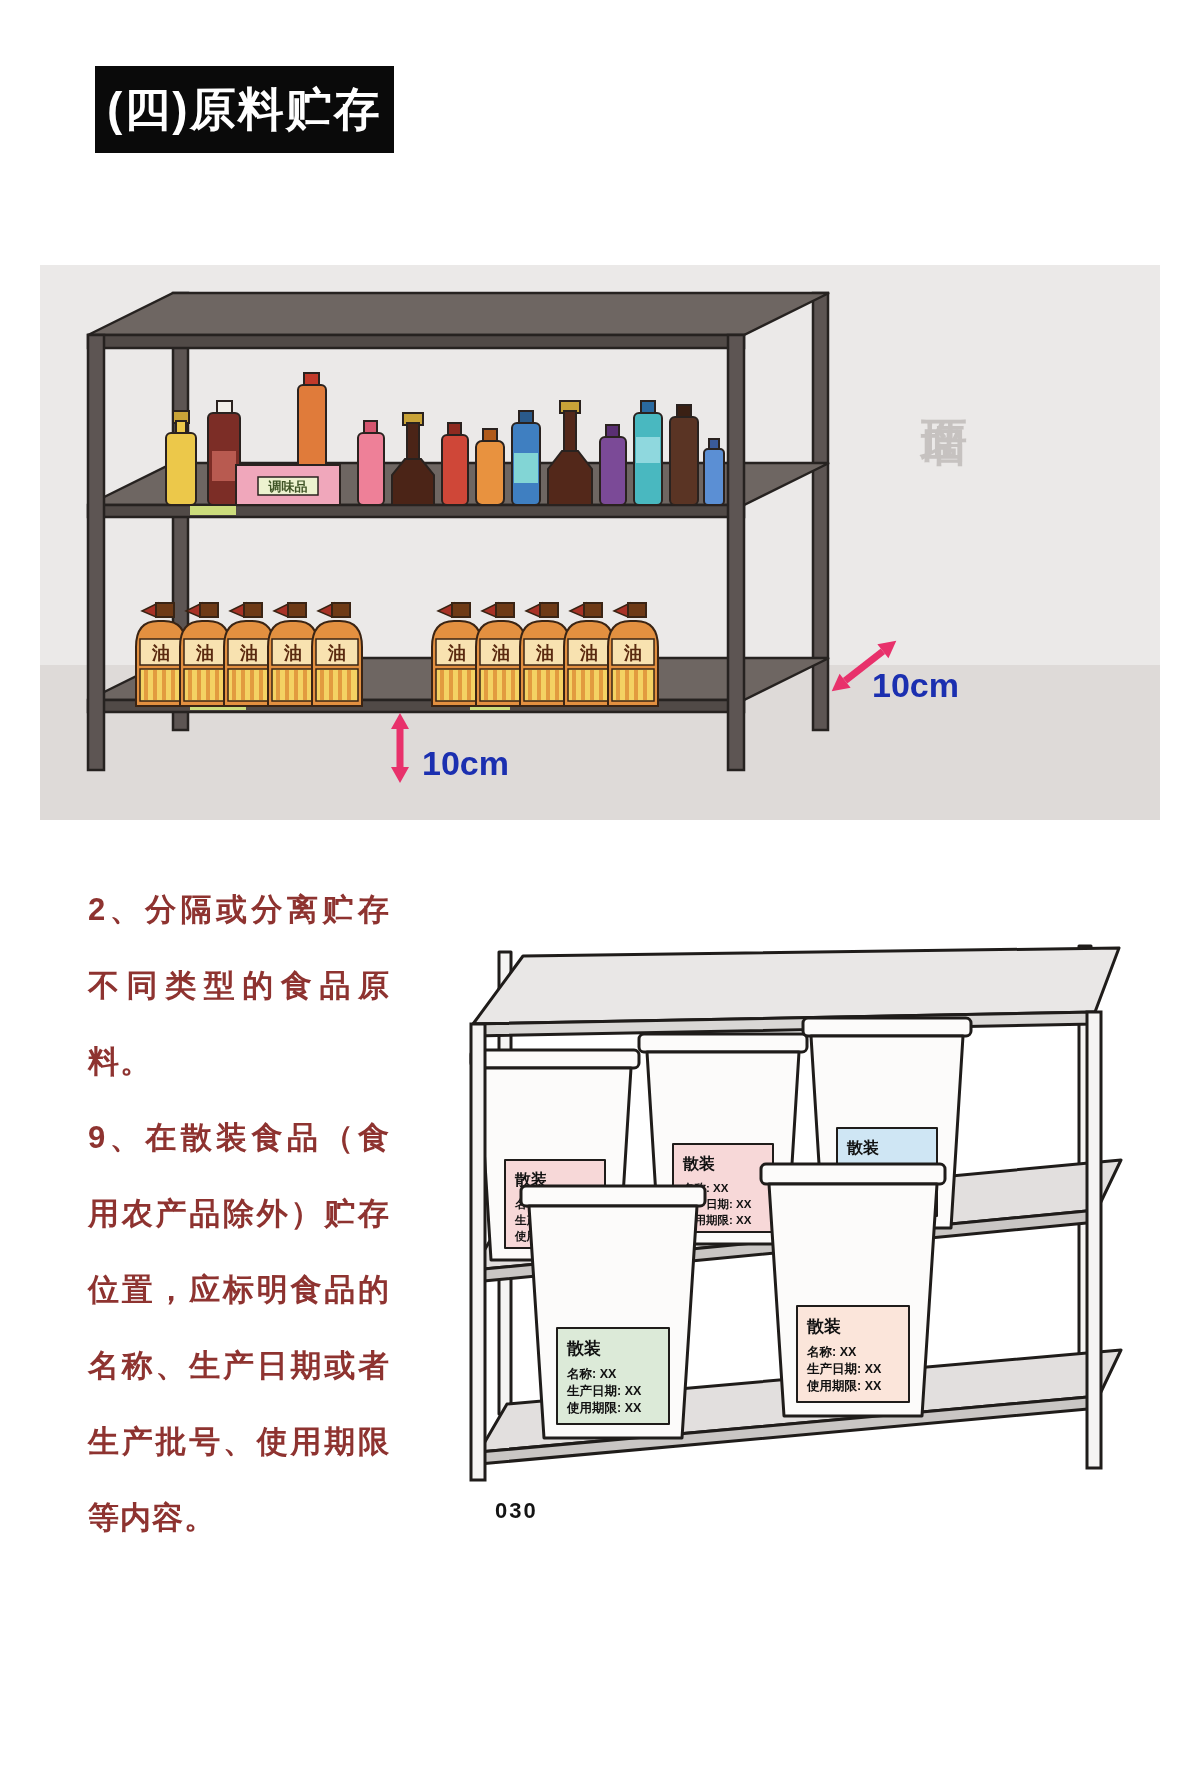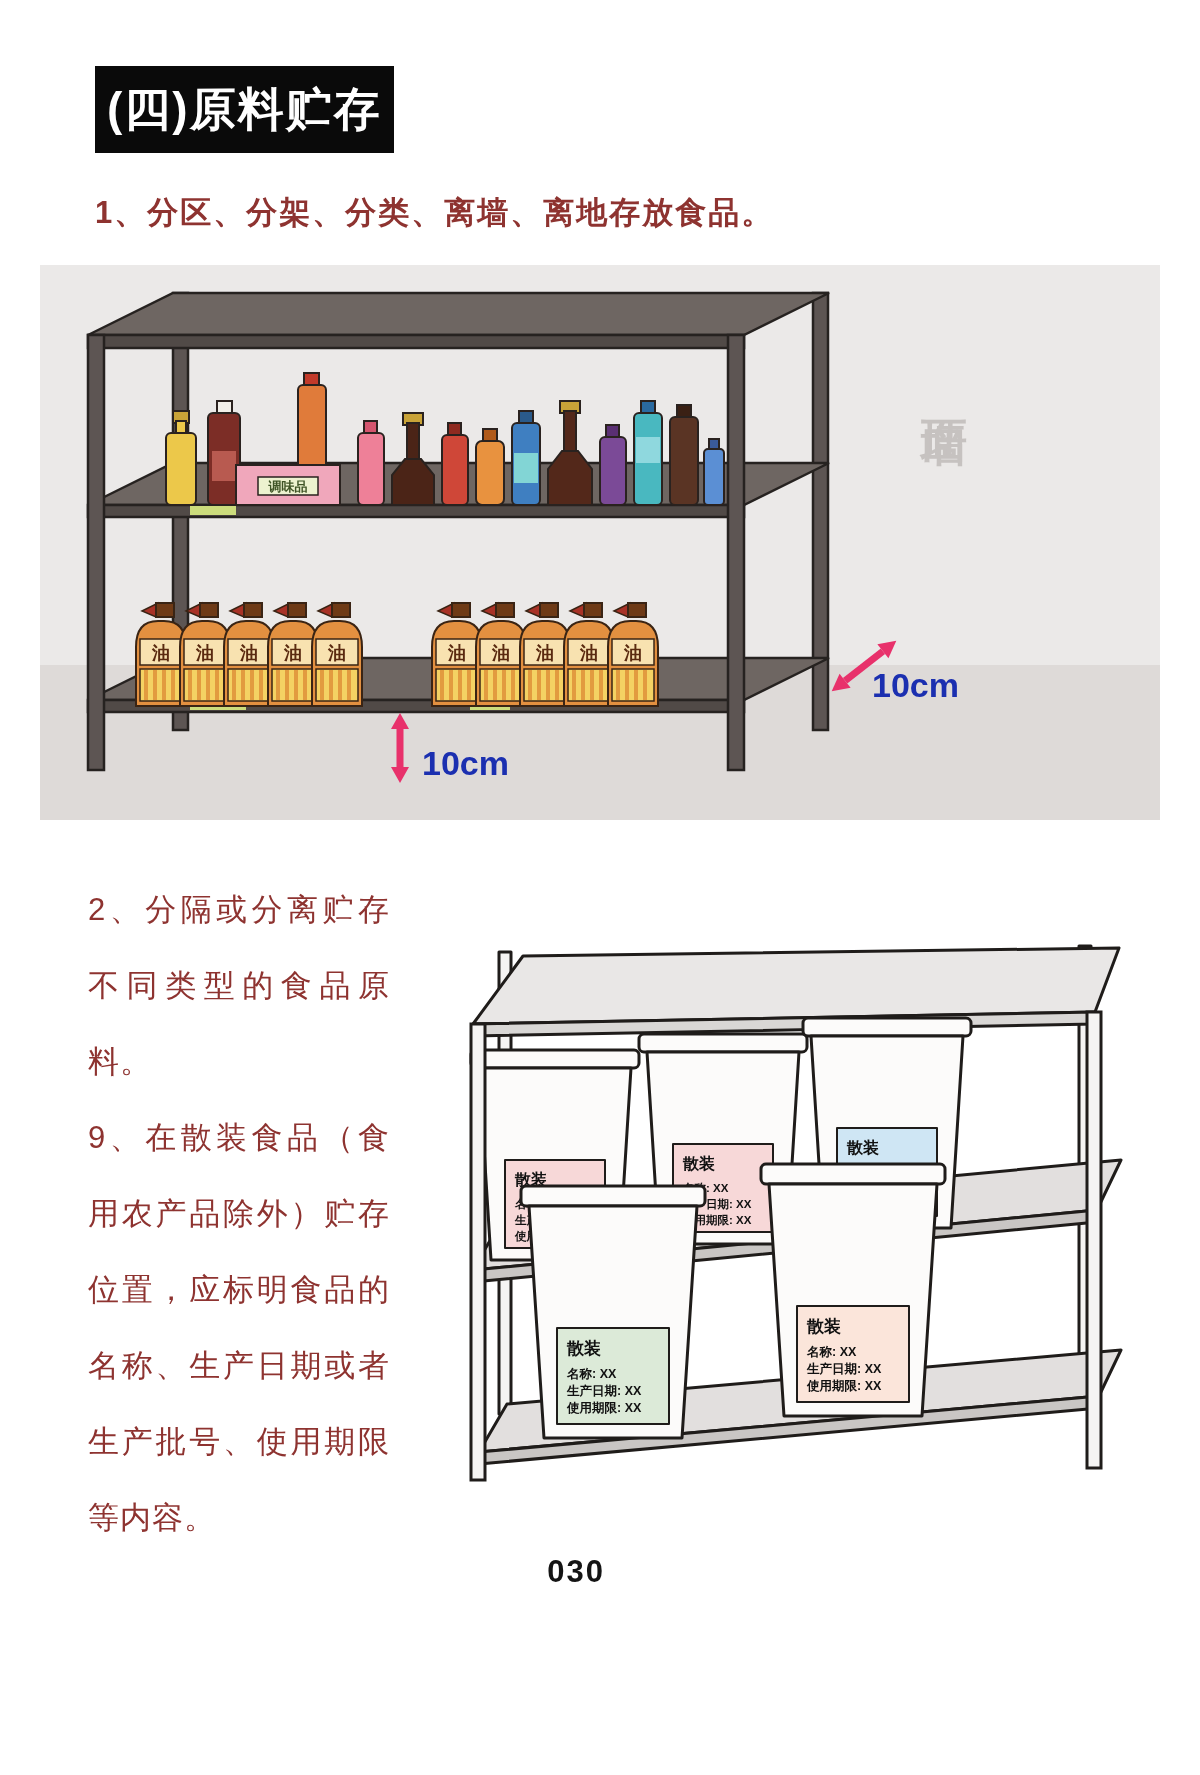--- a/index.html
+++ b/index.html
@@ -32,50 +32,49 @@
     font-weight: 700;
     color: #8e3330;
     letter-spacing: 2px;
   }
   .side-text {
     position: absolute;
     left: 88px;
     top: 872px;
     width: 302px;
     font-size: 31px;
-    font-weight: 400;
+    font-weight: 700;
     color: #8e3330;
     line-height: 76px;
     letter-spacing: 1px;
     text-align: justify;
   }
   .side-text p { margin: 0; }
   .illus { position: absolute; }
   .illus svg { display: block; }
   svg text { font-family: "Liberation Sans", "DejaVu Sans", sans-serif; }
   .page-num {
     position: absolute;
     left: 495px;
-    top: 1554px;
+    top: 1498px;
     width: 110px;
-    text-align: right;
-    font-size: 31px;
+    text-align: left;
+    font-size: 22px;
     font-weight: bold;
     color: #141414;
     letter-spacing: 2px;
   }
 </style>
 </head>
 <body>
 
 <div class="page">
 
   <div class="title-banner">(四)原料贮存</div>
 
-  <div class="rule1">1、分区、分架、分类、离墙、离地存放食品。</div>
 
   <div class="illus" style="left:40px; top:265px; width:1120px; height:555px;">
     <svg width="1120" height="555" viewBox="0 0 1120 555">
 
       <rect x="0" y="0" width="1120" height="555" fill="#ebe9e8"></rect>
       <rect x="0" y="400" width="1120" height="155" fill="#dedad8"></rect>
       <text x="905" y="118" font-size="46" font-weight="bold" fill="#c6c2c0" style="writing-mode: vertical-rl;" text-anchor="start">墙面</text>
 
       <g stroke="#262220" stroke-width="2.5">
 

